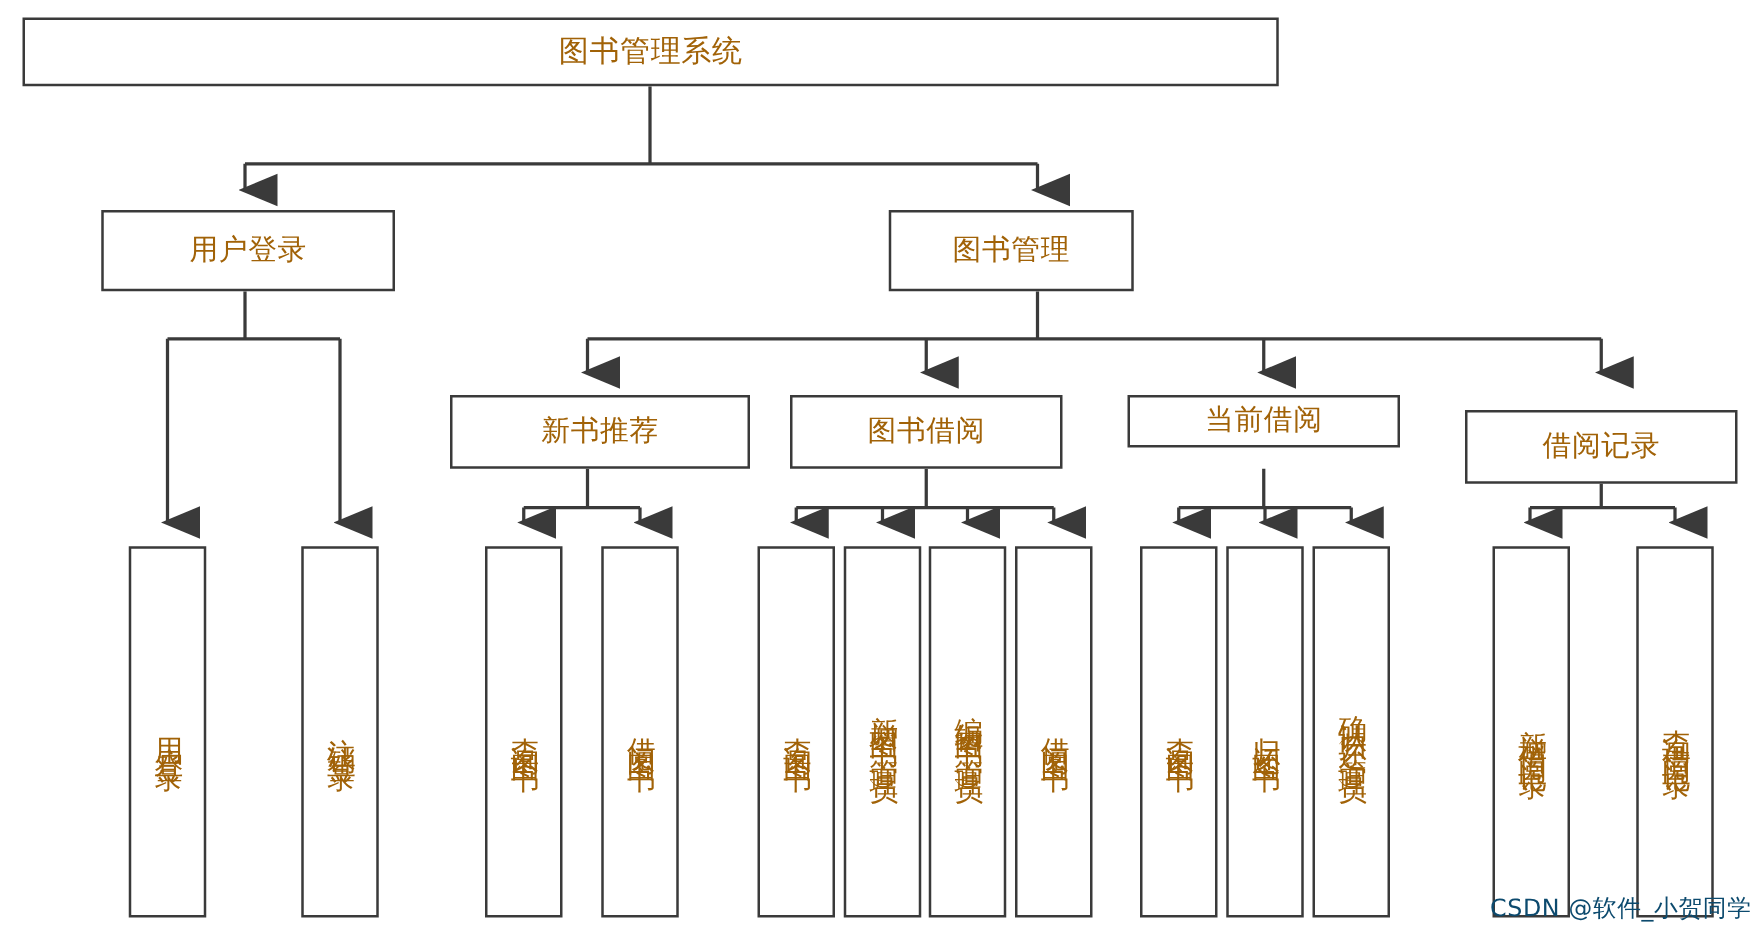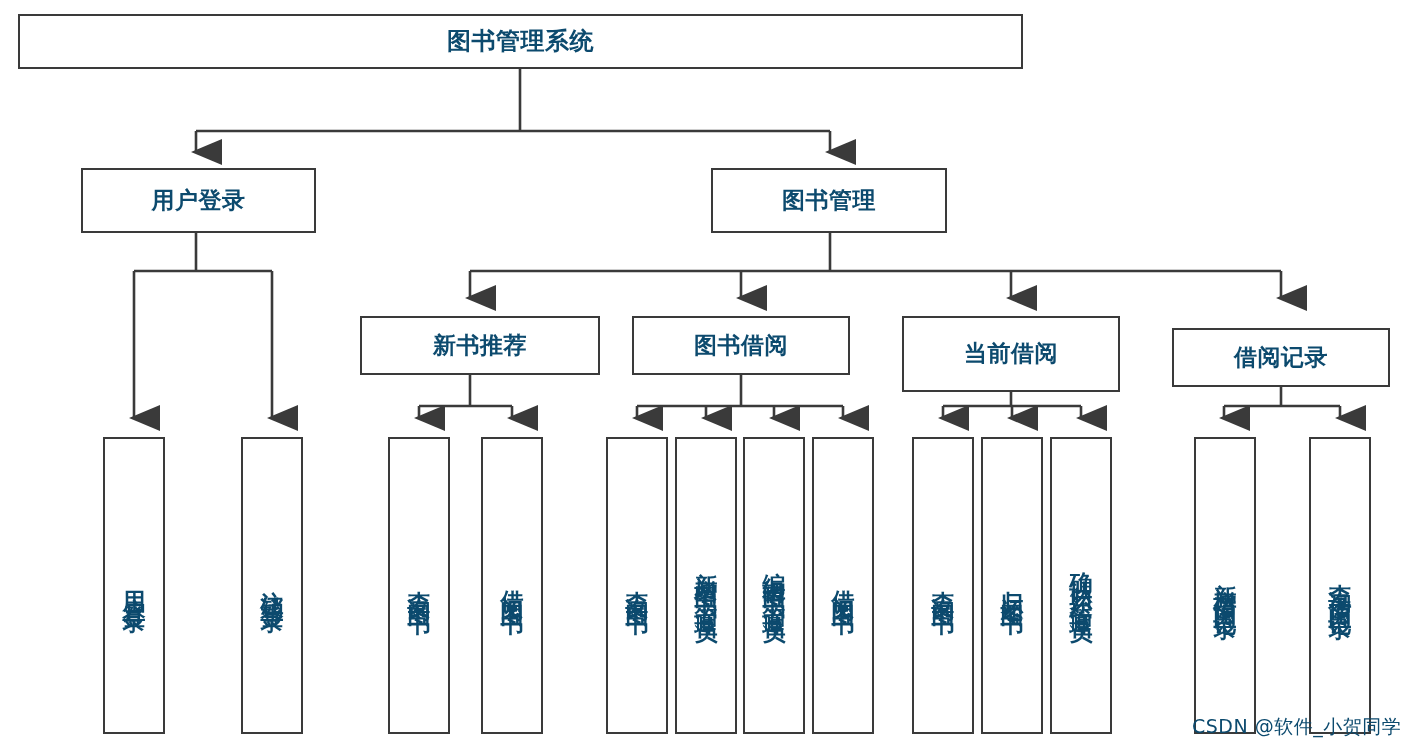--- a/index.html
+++ b/index.html
@@ -28,22 +28,21 @@
     pointer-events: none;
   }
   .node {
     position: absolute;
     box-sizing: border-box;
     background: #ffffff;
     border: 2.5px solid #3a3a3a;
     display: flex;
     align-items: center;
     justify-content: center;
-    color: #0c4a6e;
-    font-weight: bold;
+    color: #a16207;
   }
   .node .label {
     display: block;
     text-align: center;
     line-height: 1.12;
     letter-spacing: 0.5px;
   }
   
   .node.horizontal .label {
     writing-mode: horizontal-tb;
@@ -131,33 +130,33 @@
   </svg>
 
   <div class="node horizontal root" style="left:18px; top:14px; width:1005px; height:55px;">
     <span class="label">图书管理系统</span>
   </div>
 
   <div class="node horizontal" style="left:81px; top:168px; width:235px; height:65px;">
     <span class="label">用户登录</span>
   </div>
 
-  <div class="node horizontal" style="left:711px; top:168px; width:236px; height:65px;">
+  <div class="node horizontal" style="left:711px; top:168px; width:196px; height:65px;">
     <span class="label">图书管理</span>
   </div>
 
   <div class="node horizontal" style="left:360px; top:316px; width:240px; height:59px;">
     <span class="label">新书推荐</span>
   </div>
 
   <div class="node horizontal" style="left:632px; top:316px; width:218px; height:59px;">
     <span class="label">图书借阅</span>
   </div>
 
-  <div class="node horizontal" style="left:902px; top:316px; width:218px; height:76px;">
+  <div class="node horizontal" style="left:902px; top:316px; width:218px; height:42px;">
     <span class="label">当前借阅</span>
   </div>
 
   <div class="node horizontal" style="left:1172px; top:328px; width:218px; height:59px;">
     <span class="label">借阅记录</span>
   </div>
 
   <div class="node vertical" style="left:103px; top:437px; width:62px; height:297px;">
     <span class="label">用户登录</span>
   </div>

